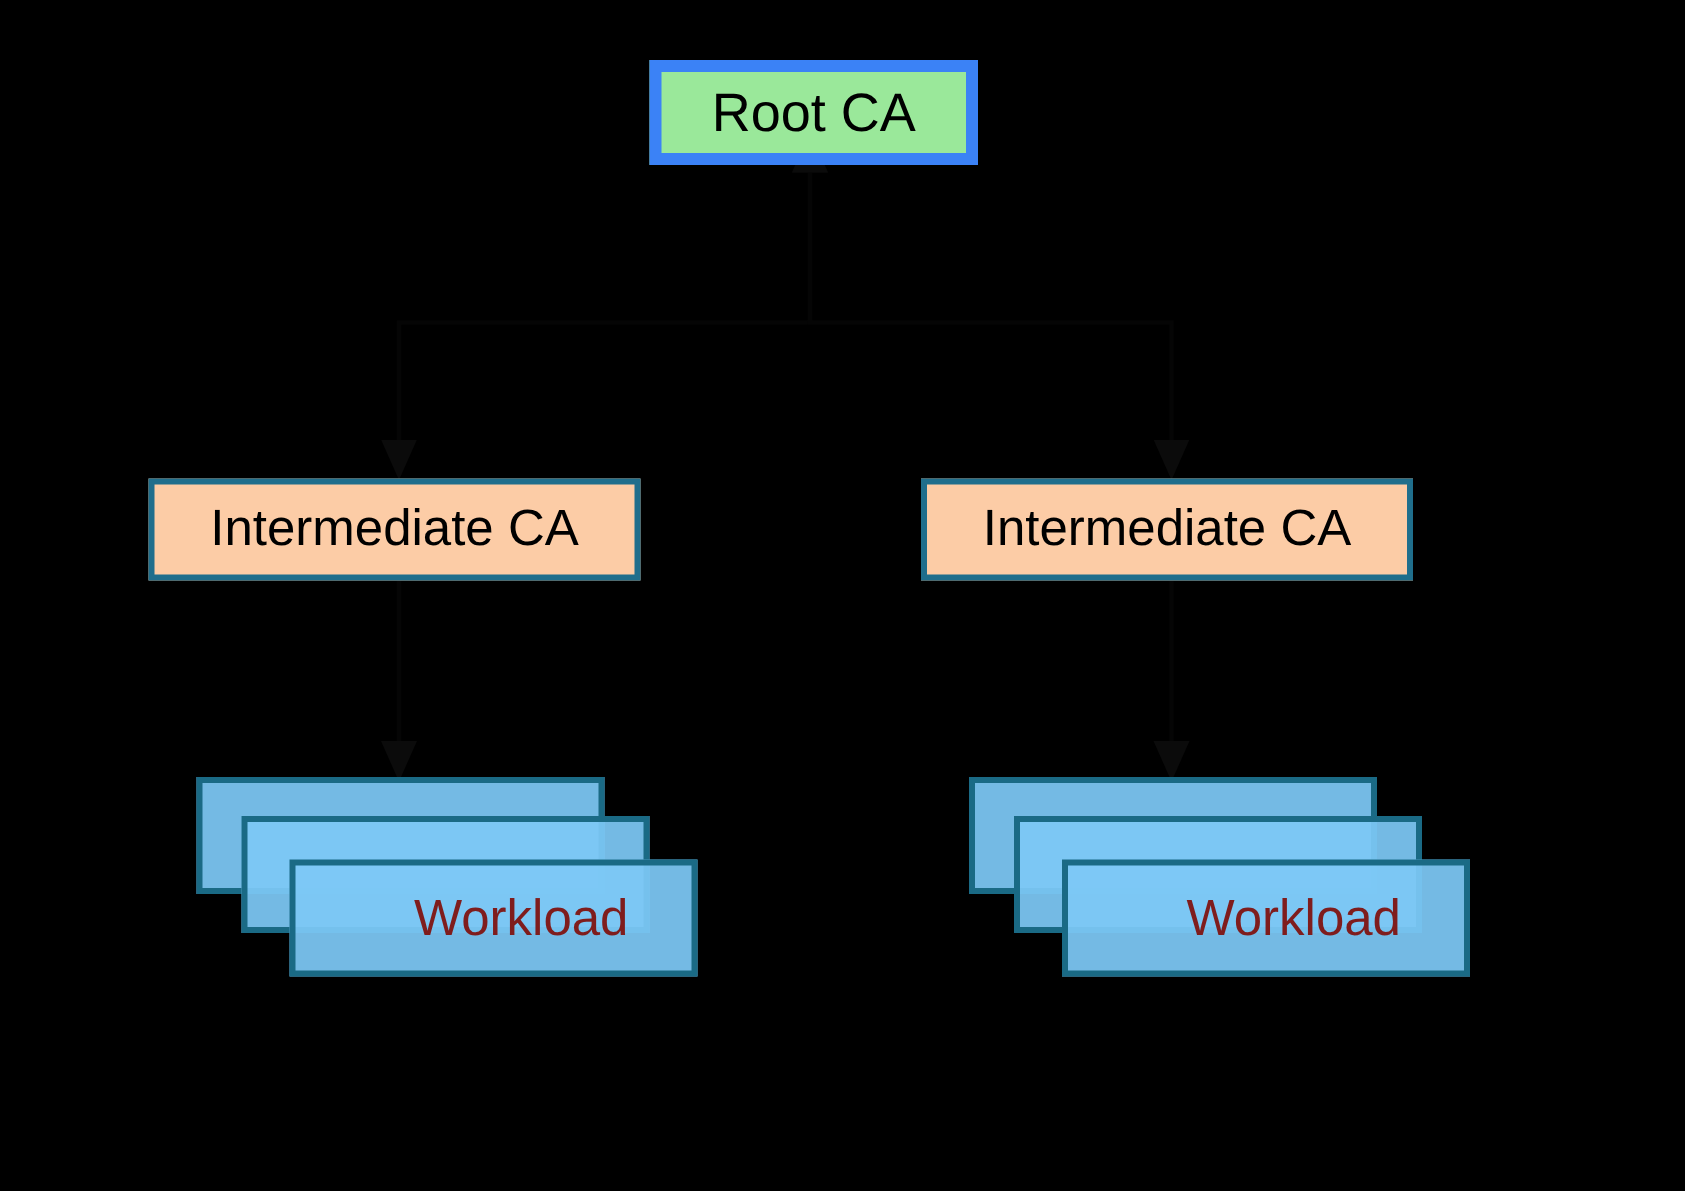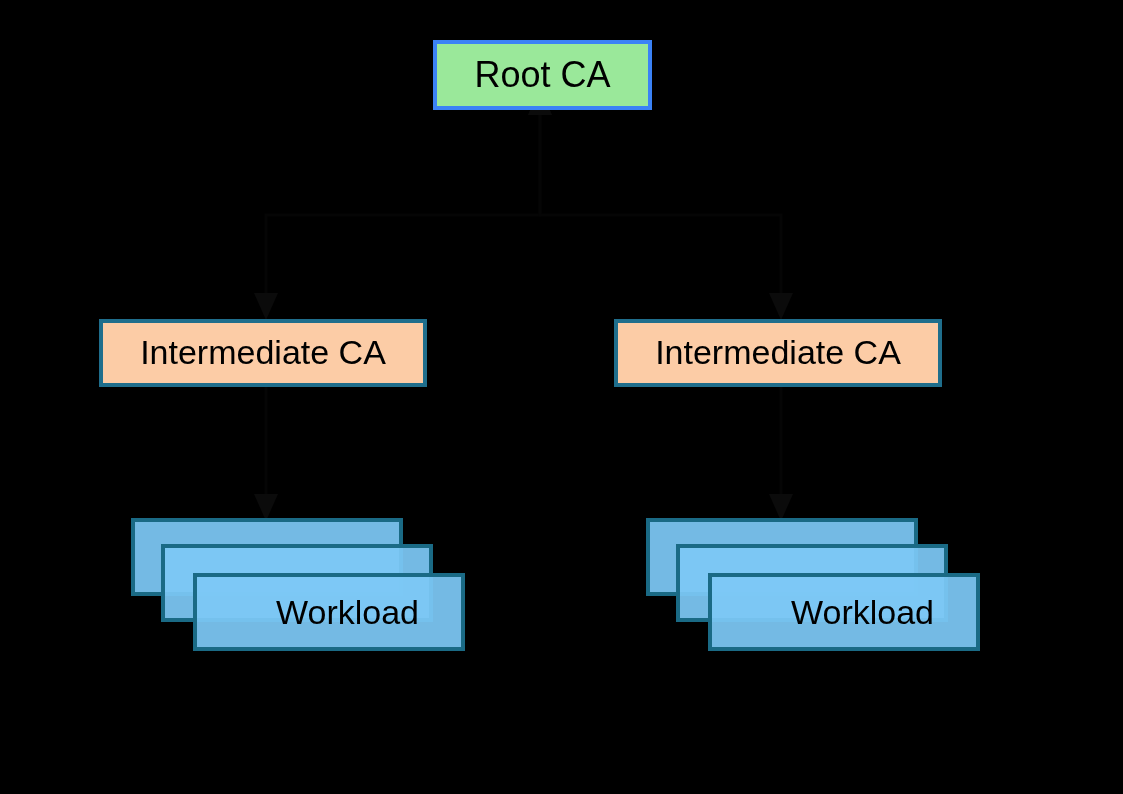--- a/index.html
+++ b/index.html
@@ -37,21 +37,21 @@
     line-height: 1.1;
     white-space: nowrap;
   }
   
   #root-ca {
     left: 433px;
     top: 40px;
     width: 219px;
     height: 70px;
     background: #9AE89A;
-    border: 4px solid #3b82f6;
+    border: 8px solid #3b82f6;
     font-size: 36px;
   }
   
   .intermediate {
     width: 328px;
     height: 68px;
     background: #FCCCA6;
     border: 4px solid #1F6E8C;
     font-size: 34px;
     top: 319px;
@@ -78,21 +78,21 @@
     border: 4px solid #1A6A85;
   }
   .card.back   { left: 0px;  top: 0px;  }
   .card.middle { left: 30px; top: 26px; }
   .card.front  {
     left: 62px;
     top: 55px;
     display: flex;
     align-items: center;
     justify-content: center;
-    color: #000000;
+    color: #7f1d1d;
     font-size: 34px;
     white-space: nowrap;
     padding-left: 37px;
   }
 </style>
 </head>
 <body>
 
 <div id="canvas">
 

